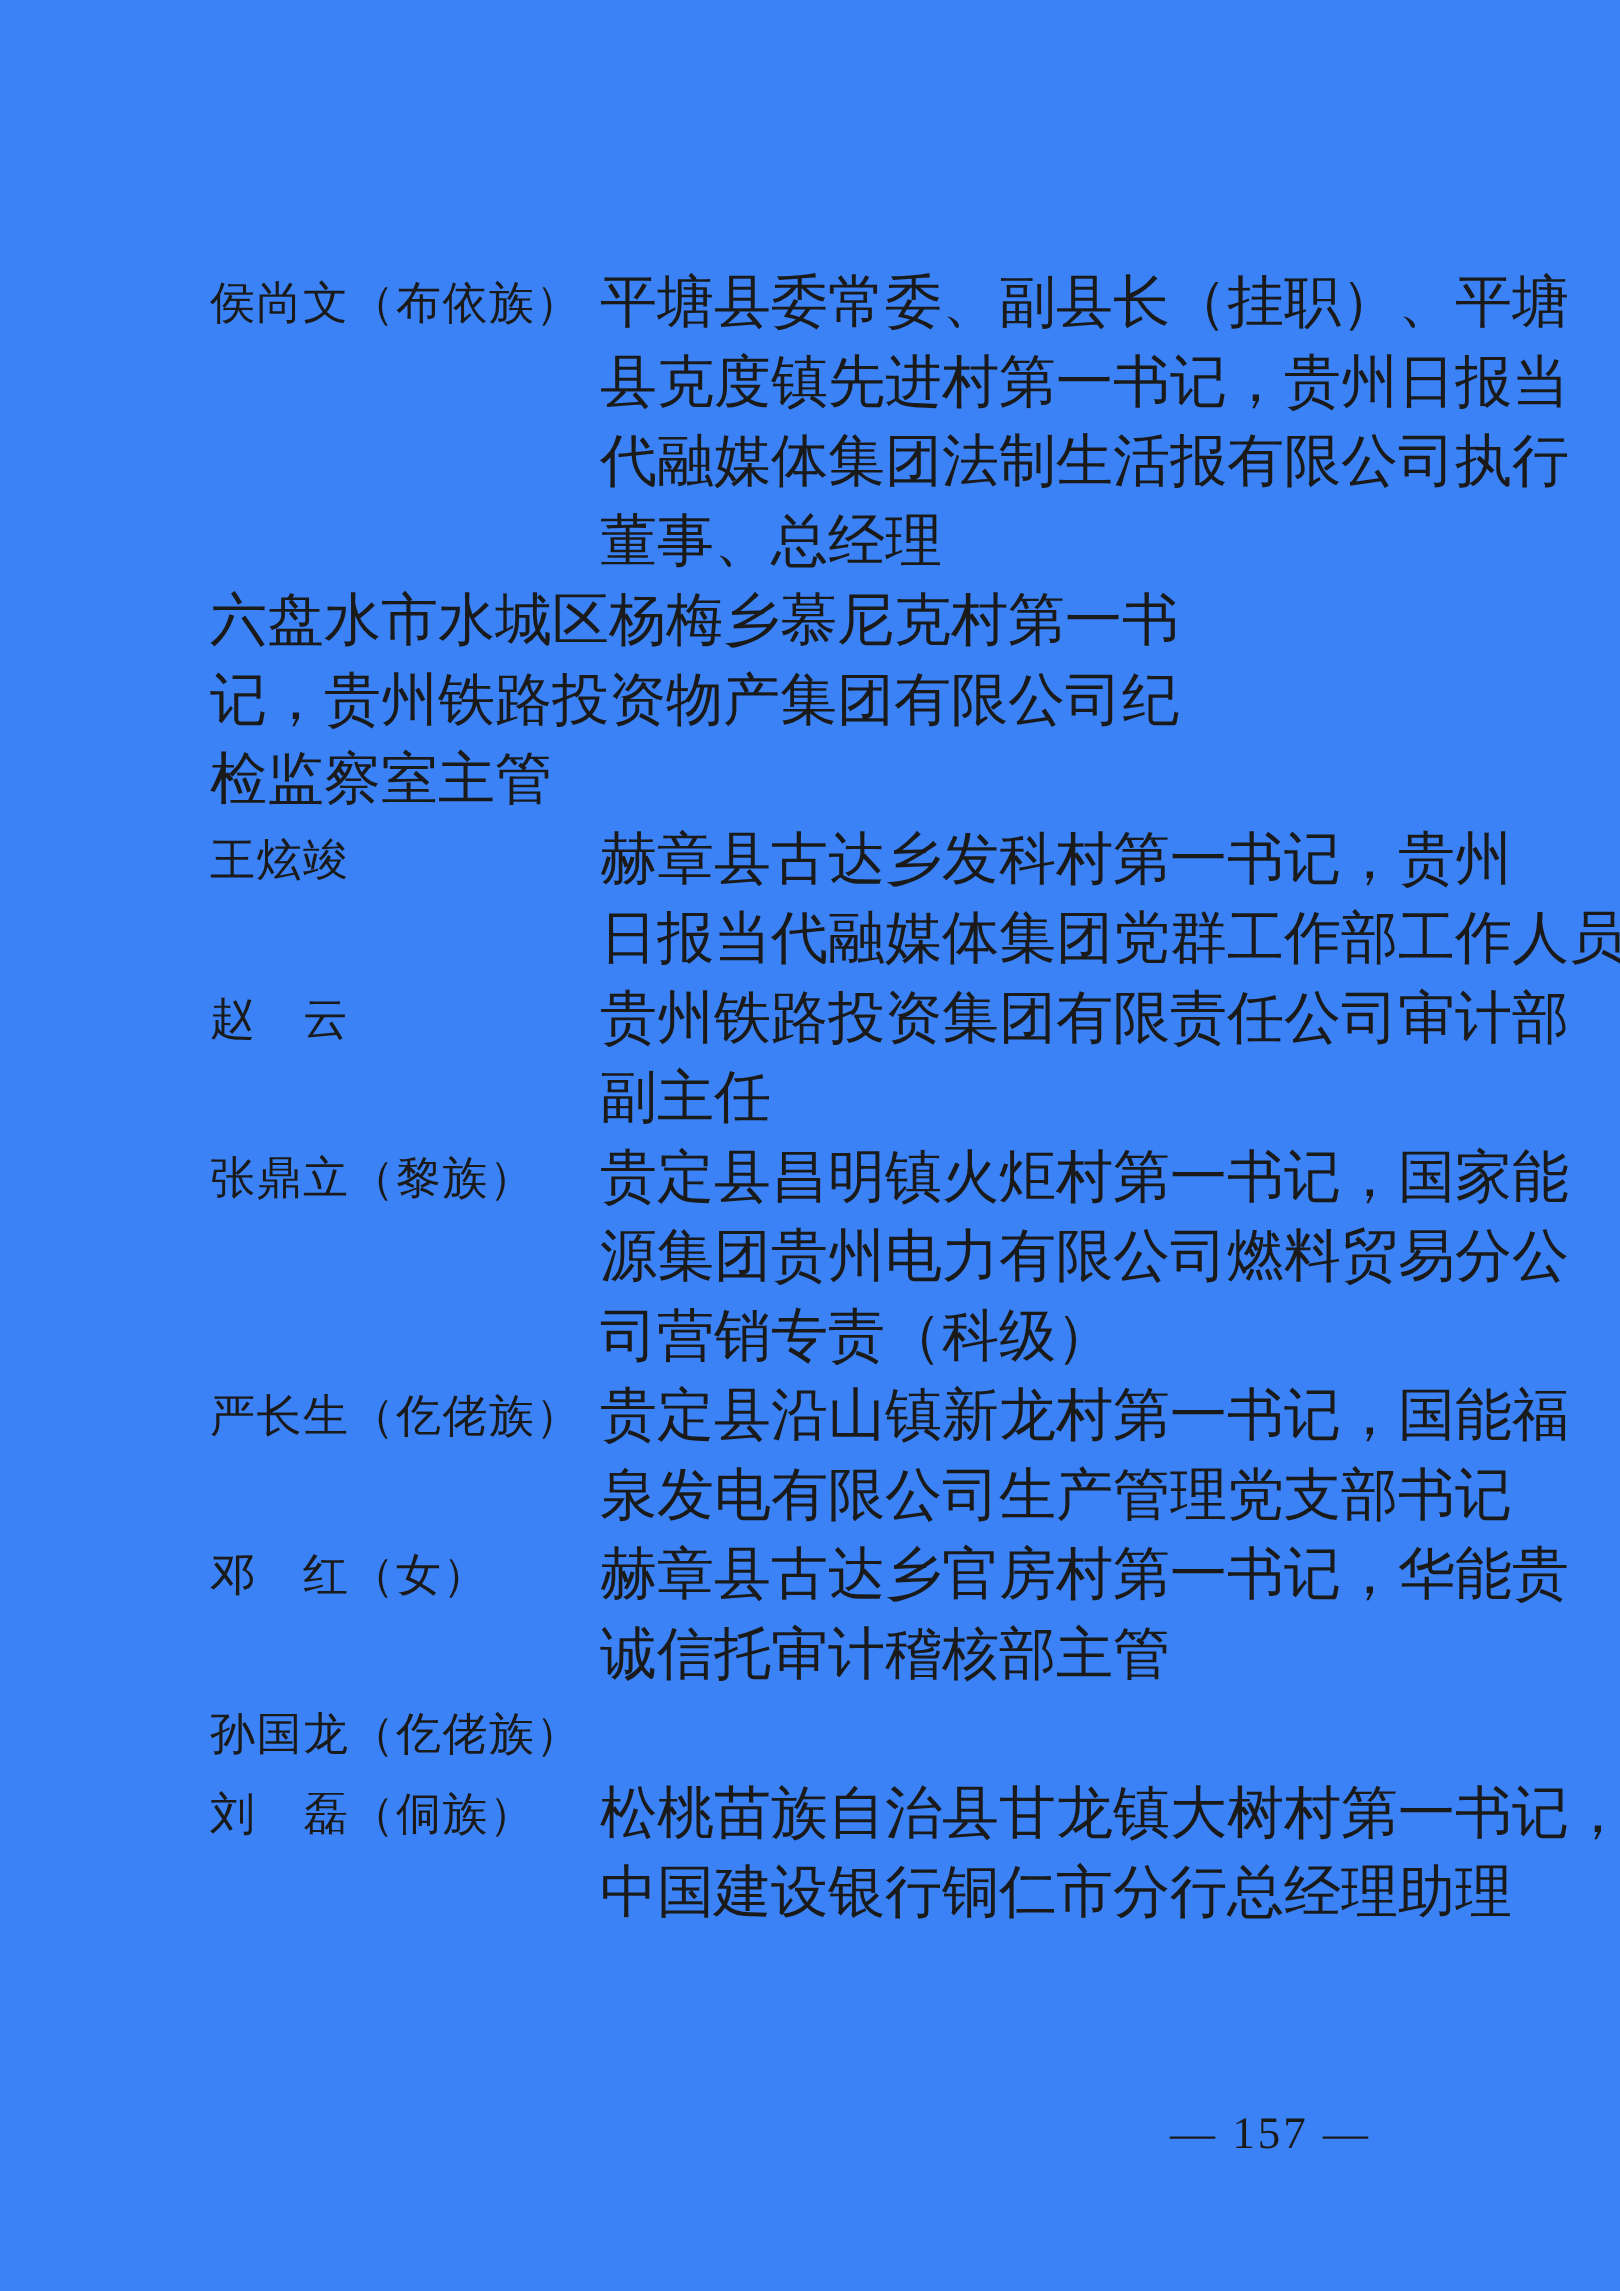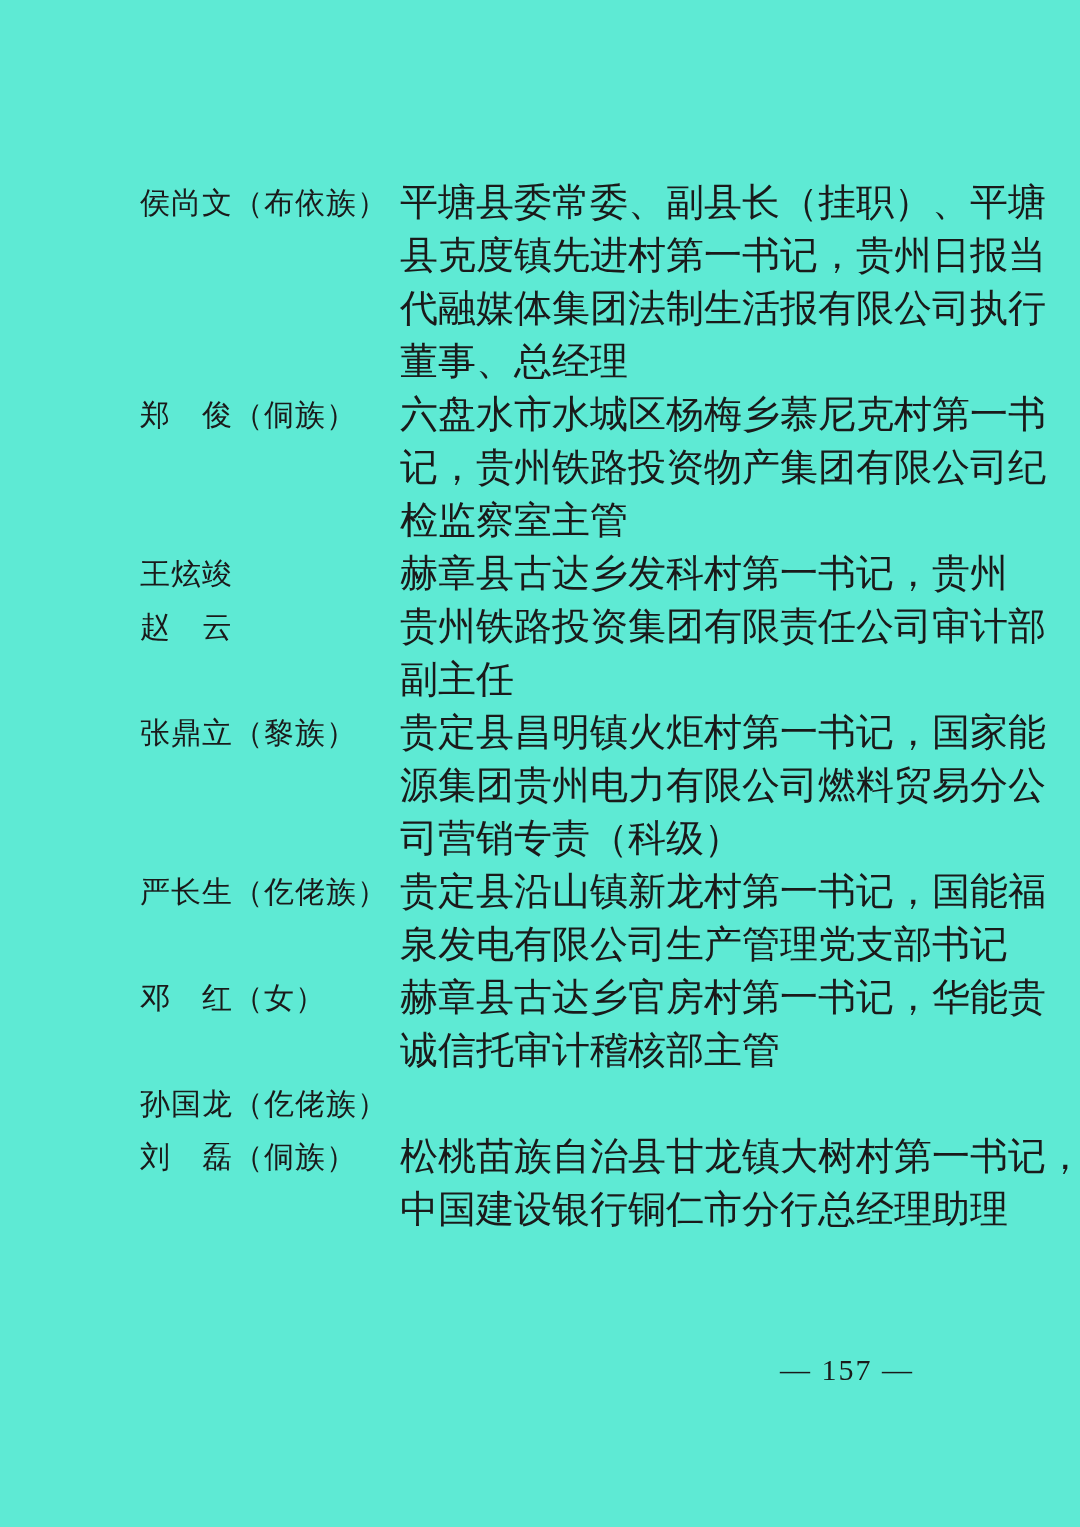--- a/index.html
+++ b/index.html
@@ -4,21 +4,21 @@
 <style>
   html, body {
     margin: 0;
     padding: 0;
     background: #ffffff;
   }
   .page {
     position: relative;
     width: 1080px;
     height: 1527px;
-    background: #5eead4;
+    background: #3b82f6;
     overflow: hidden;
     font-family: "Liberation Serif", "DejaVu Serif", serif;
     color: #1a1a1a;
   }
   .entry-list {
     position: absolute;
     left: 140px;
     top: 176px;
     width: 802px;
   }
@@ -45,21 +45,21 @@
     text-align: justify;
     text-align-last: justify;
     text-justify: inter-character;
   }
   .line.last {
     text-align: right;
     text-align-last: left;
   }
   .page-number {
     position: absolute;
-    top: 1348px;
+    top: 1401px;
     right: 166px;
     font-size: 30px;
     line-height: 44px;
     letter-spacing: 2px;
     white-space: pre;
   }
 </style>
 </head>
 <body>
 
@@ -69,32 +69,32 @@
     <div class="name-col">侯尚文（布依族）</div>
     <div class="desc-col">
           <div class="line">平塘县委常委、副县长（挂职）、平塘</div>
           <div class="line">县克度镇先进村第一书记，贵州日报当</div>
           <div class="line">代融媒体集团法制生活报有限公司执行</div>
           <div class="line last">董事、总经理</div>
         </div>
   </div>
 
   <div class="entry">
-    <div class="name-col">郑　俊（侗族）</div>
     <div class="desc-col">
           <div class="line">六盘水市水城区杨梅乡慕尼克村第一书</div>
           <div class="line">记，贵州铁路投资物产集团有限公司纪</div>
           <div class="line last">检监察室主管</div>
         </div>
   </div>
 
   <div class="entry">
     <div class="name-col">王炫竣</div>
     <div class="desc-col">
           <div class="line">赫章县古达乡发科村第一书记，贵州</div>
+          <div class="line last">日报当代融媒体集团党群工作部工作人员</div>
         </div>
   </div>
 
   <div class="entry">
     <div class="name-col">赵　云</div>
     <div class="desc-col">
           <div class="line">贵州铁路投资集团有限责任公司审计部</div>
           <div class="line last">副主任</div>
         </div>
   </div>

